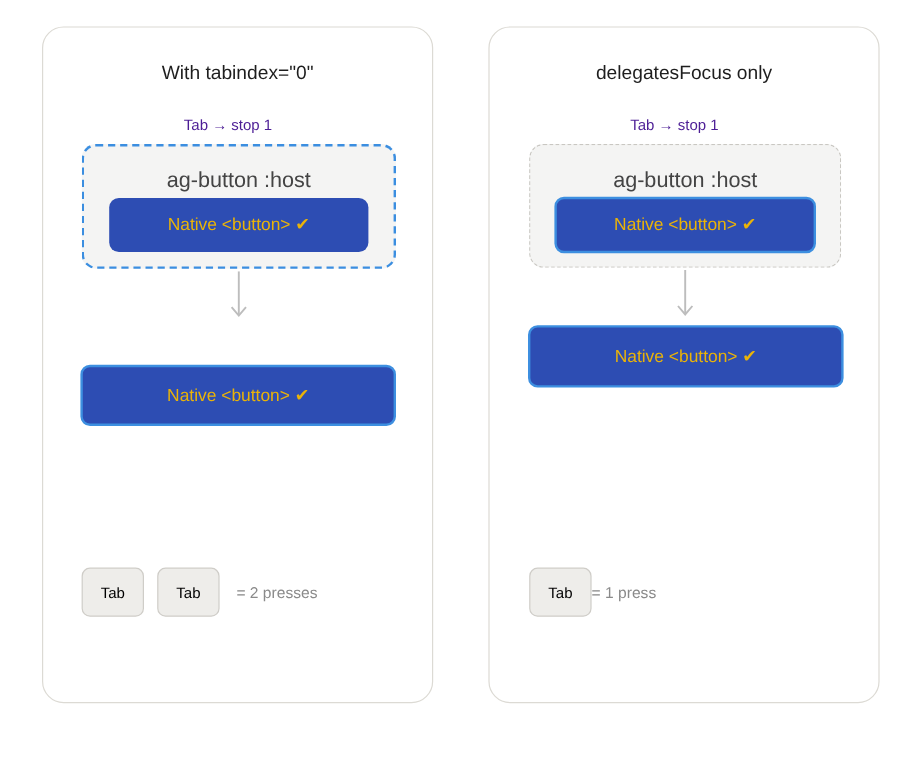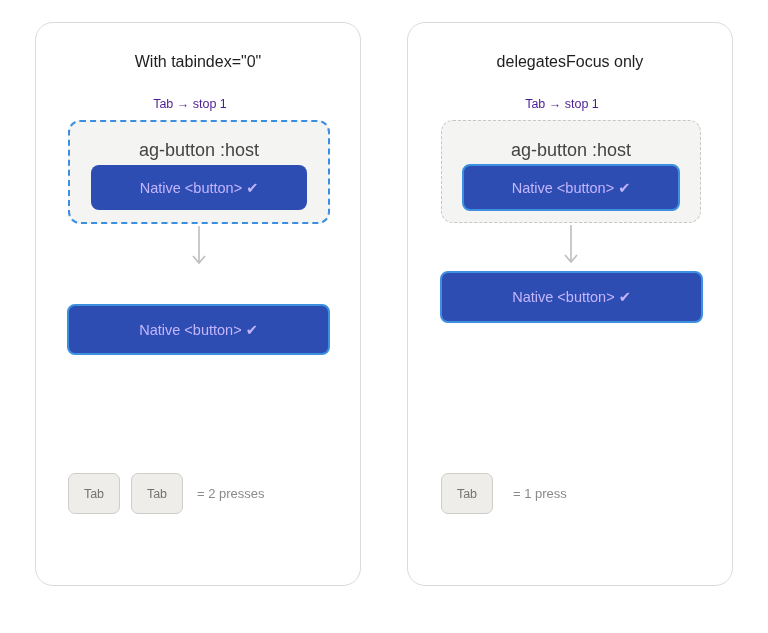--- a/index.html
+++ b/index.html
@@ -9,30 +9,30 @@
            border: 1.5px solid #dcdad4; border-radius: 18px; background: #fff; box-sizing: border-box; }
   .panel.left { left: 35px; }
   .panel.right { left: 407px; }
   .abs { position: absolute; }
   .title { left: 0; right: 0; text-align: center; top: 30px; font-size: 16px; color: #1e1e1e; }
   .caption { left: 0; right: 16px; text-align: center; font-size: 12.5px; color: #4c1d95; }
   .host { border-radius: 12px; background: #f4f4f3; box-sizing: border-box; }
   .host.focus { border: 2.5px dashed #3b8ee0; }
   .host.plain { border: 1.5px dashed #c9c7c2; }
   .host-label { left: 0; right: 0; text-align: center; font-size: 18px; color: #444; }
-  .native { background: #2d4db3; color: #c4b5fd; border-radius: 8px; box-sizing: border-box;
+  .native { background: #2d4db3; color: #eab308; border-radius: 8px; box-sizing: border-box;
             display: flex; align-items: center; justify-content: center; font-size: 14.5px; }
   .native.ring { border: 2.5px solid #3d8fe0; }
   .arrow { width: 14px; }
   .result { left: 0; right: 0; text-align: center; font-size: 14.5px; line-height: 21px; }
   .result.bad { color: #c9302c; }
   .result.good { color: #2e8b3a; }
   .key { width: 52px; height: 41px; border: 1.5px solid #cfcdc8; border-radius: 7px; background: #eeedea;
          box-sizing: border-box; display: flex; align-items: center; justify-content: center;
-         font-size: 12.5px; color: #737373; }
+         font-size: 12.5px; color: #000000; }
   .presses { font-size: 13px; color: #8a8a8a; }
 </style>
 </head>
 <body>
 
 <div class="panel left">
   <div class="abs title">With tabindex="0"</div>
   <div class="abs caption" style="top:74px;">Tab → stop 1</div>
 
   <div class="abs host focus" style="left:32px; top:97px; width:262px; height:104px;">
@@ -64,14 +64,14 @@
 
   <svg class="abs arrow" style="left:156px; top:202px;" width="14" height="40" viewBox="0 0 14 40">
     <line x1="7" y1="0" x2="7" y2="36" stroke="#bdbdbd" stroke-width="1.6"></line>
     <polyline points="1,30 7,37 13,30" fill="none" stroke="#bdbdbd" stroke-width="1.6"></polyline>
   </svg>
 
   <div class="abs native ring" style="left:32px; top:248px; width:263px; height:52px;">Native &lt;button&gt; ✔</div>
 
 
   <div class="abs key" style="left:33px; top:450px;">Tab</div>
-  <div class="abs presses" style="left:105px; top:463px;">= 1 press</div>
+  <div class="abs presses" style="left:85px; top:463px;">= 1 press</div>
 </div>
 
 </body></html>

